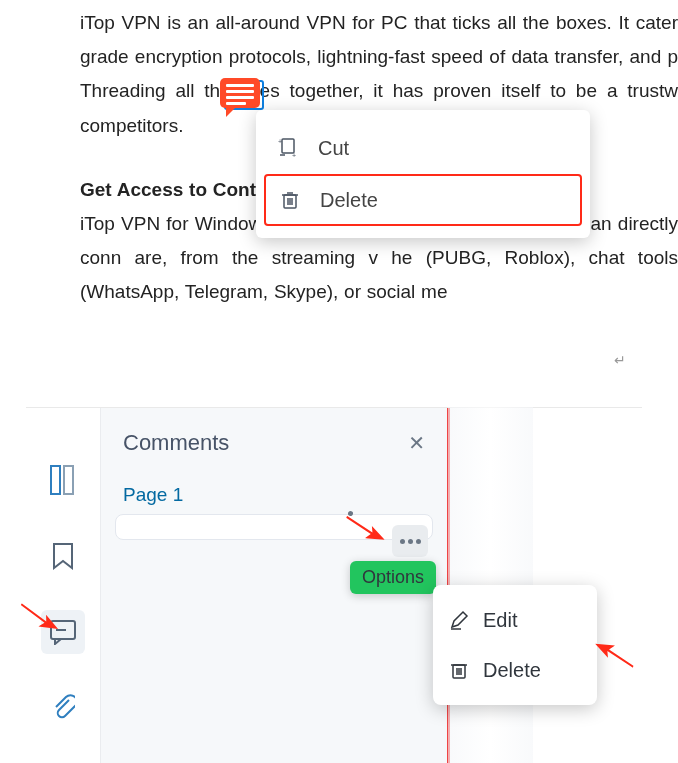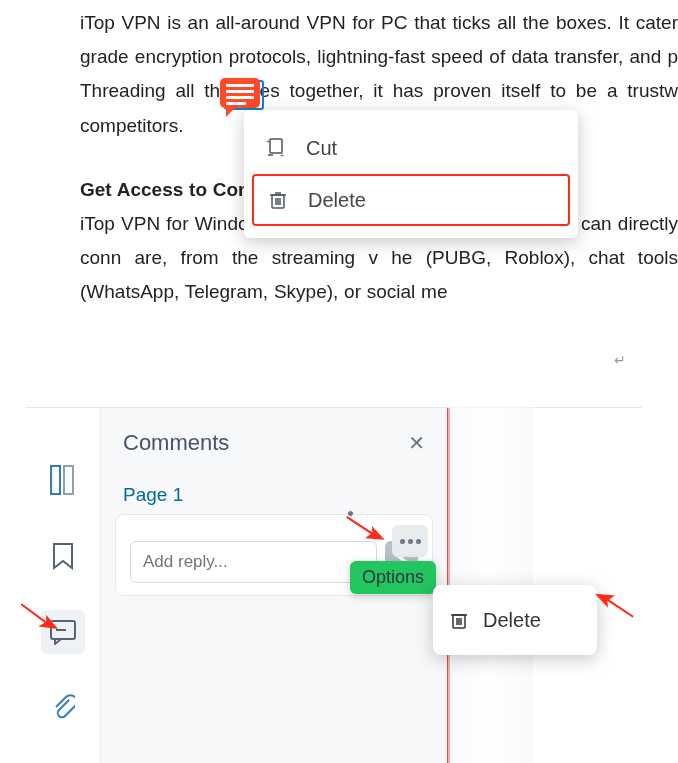--- a/index.html
+++ b/index.html
@@ -63,21 +63,21 @@
     .balloon-lines {
       position:absolute;
       left:6px; top:6px;
       width:28px;
     }
     .balloon-lines span { display:block; height:3px; background:#fff; margin-bottom:3px; border-radius:1px;}
     .balloon-lines span:nth-child(4){width:20px;}
     
     .ctx-menu {
       position:absolute;
-      left:244px; top:110px;
+      left:256px; top:110px;
       width:334px;
       background:#fff;
       border-radius:6px;
       box-shadow:0 4px 18px rgba(0,0,0,0.22);
       padding:12px 8px;
       z-index:5;
     }
     .ctx-item {
       height:52px;
       display:flex;
@@ -369,35 +369,36 @@
         <span class="red-arrow2">
           <svg class="arrow-svg" viewBox="0 0 44 20">
               <path d="M0 6 L30 12 L27 6 L44 14 L25 20 L29 14 L0 8 Z" fill="#ff2a18"></path>
             </svg>
         </span>
         <span></span>
           <span></span>
           <span></span>
       </div>
       <div class="options-tooltip">Options</div>
-      <div class="reply-row">
-        <input class="reply-input" placeholder="Add reply..." style="">
-        <div class="send-btn">
-          <svg width="16" height="16">
-            <path d="M4 2 l8 6 -8 6" fill="none" stroke="#fff" stroke-width="3" stroke-linecap="round" stroke-linejoin="round"></path>
-          </svg>
-        </div>
-      </div>
     </div>
   </div>
 </div>
 
 <div class="right-strip"></div>
 
 <div class="ctx-menu2">
+  <div class="ctx2-item">
+    <span class="icon">
+      <svg viewBox="0 0 20 20">
+          <path d="M3 17 l2 -6 9 -9 4 4 -9 9 -6 2 z" fill="none" stroke="#30363d" stroke-width="1.5"></path>
+          <line x1="2" y1="19" x2="12" y2="19" stroke="#30363d" stroke-width="1.5"></line>
+        </svg>
+    </span>
+    <span>Edit</span>
+  </div>
   <div class="ctx2-item">
     <span class="icon">
       <svg viewBox="0 0 20 20">
           <rect x="4" y="5" width="12" height="13" fill="none" stroke="#30363d" stroke-width="1.5" rx="1"></rect>
           <line x1="2" y1="5" x2="18" y2="5" stroke="#30363d" stroke-width="1.5"></line>
           <line x1="8" y1="8" x2="8" y2="15" stroke="#30363d" stroke-width="1.5"></line>
           <line x1="10" y1="8" x2="10" y2="15" stroke="#30363d" stroke-width="1.5"></line>
           <line x1="12" y1="8" x2="12" y2="15" stroke="#30363d" stroke-width="1.5"></line>
         </svg>
     </span>

